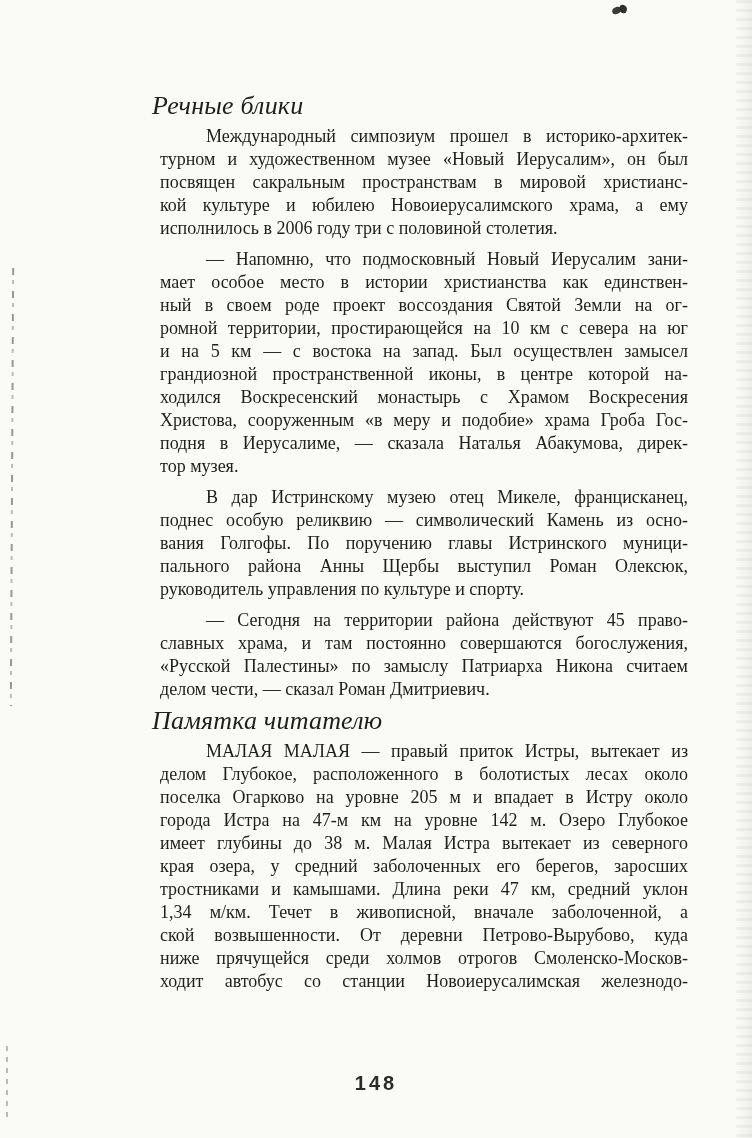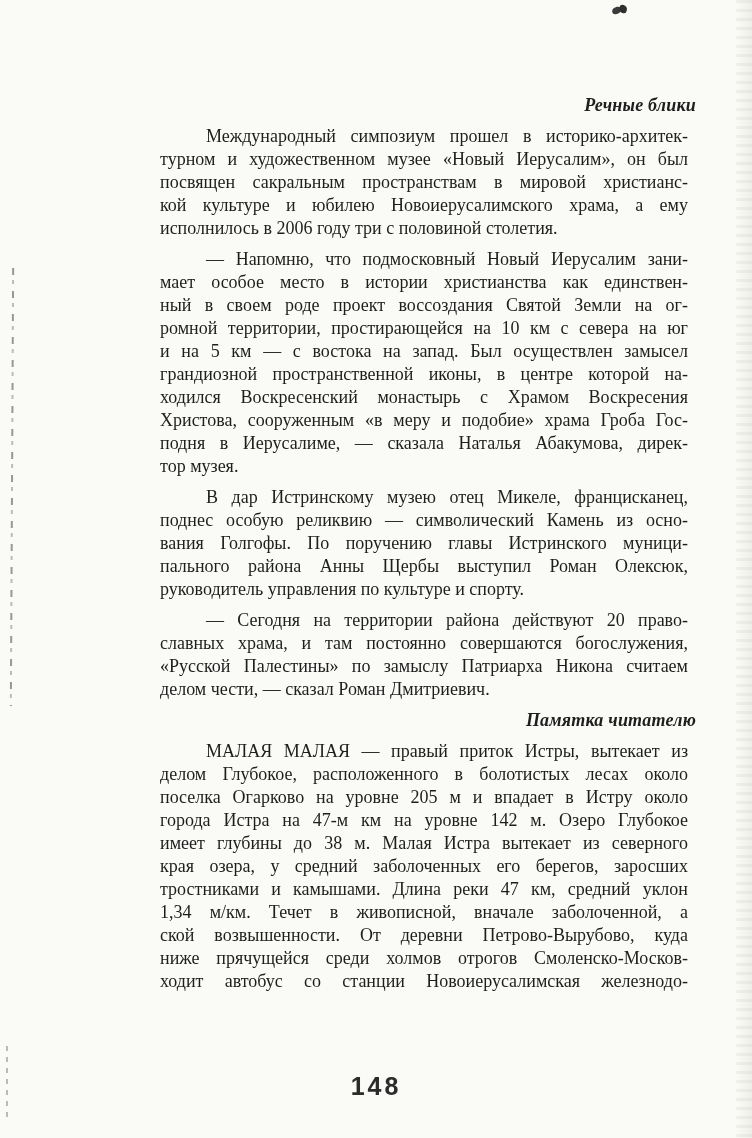--- a/index.html
+++ b/index.html
@@ -51,40 +51,40 @@
   }
 
   .content {
     position:absolute; left:152px; top:94px; width:544px;
     font-family:"Liberation Serif","DejaVu Serif",serif;
     font-size:18px; line-height:23px;
     color:#1e1e1e;
   }
   .heading {
     margin:0 0 8px 0;
-    font-size:18px; line-height:23px;
-    font-style:italic; font-weight:700;
-    text-align:right;
+    font-size:26px; line-height:23px;
+    font-style:italic; font-weight:400;
+    text-align:left;
     letter-spacing:0.2px;
   }
   .heading.second { }
   .para { margin:8px; }
   .line {
     text-align:justify;
     text-align-last:justify;
     white-space:normal;
   }
   .line-first { text-indent:46px; }
   .line-last-left { text-align-last:left; }
 
   .page-number {
     position:absolute; left:0; top:1072px; width:752px;
     text-align:center;
     font-family:"Liberation Sans","DejaVu Sans",sans-serif;
-    font-size:25px; font-weight:700; letter-spacing:3px;
+    font-size:20px; font-weight:700; letter-spacing:3px;
     color:#2b2b2b;
   }
 </style>
 </head>
 <body>
 
 <div class="page">
   <div class="edge-right"></div>
   <div class="edge-left"></div>
   <div class="edge-left-bottom"></div>
@@ -112,21 +112,21 @@
         <div class="line line-last-left">тор музея.</div>
       </div>
       <div class="para">
         <div class="line line-first">В дар Истринскому музею отец Микеле, францисканец,</div>
         <div class="line">поднес особую реликвию — символический Камень из осно-</div>
         <div class="line">вания Голгофы. По поручению главы Истринского муници-</div>
         <div class="line">пального района Анны Щербы выступил Роман Олексюк,</div>
         <div class="line line-last-left">руководитель управления по культуре и спорту.</div>
       </div>
       <div class="para">
-        <div class="line line-first">— Сегодня на территории района действуют 20 право-</div>
+        <div class="line line-first">— Сегодня на территории района действуют 45 право-</div>
         <div class="line">славных храма, и там постоянно совершаются богослужения,</div>
         <div class="line">«Русской Палестины» по замыслу Патриарха Никона считаем</div>
         <div class="line line-last-left">делом чести, — сказал Роман Дмитриевич.</div>
       </div>
       <h2 class="heading second">Памятка читателю</h2>
       <div class="para">
         <div class="line line-first">МАЛАЯ МАЛАЯ — правый приток Истры, вытекает из</div>
         <div class="line">делом Глубокое, расположенного в болотистых лесах около</div>
         <div class="line">поселка Огарково на уровне 205 м и впадает в Истру около</div>
         <div class="line">города Истра на 47-м км на уровне 142 м. Озеро Глубокое</div>

